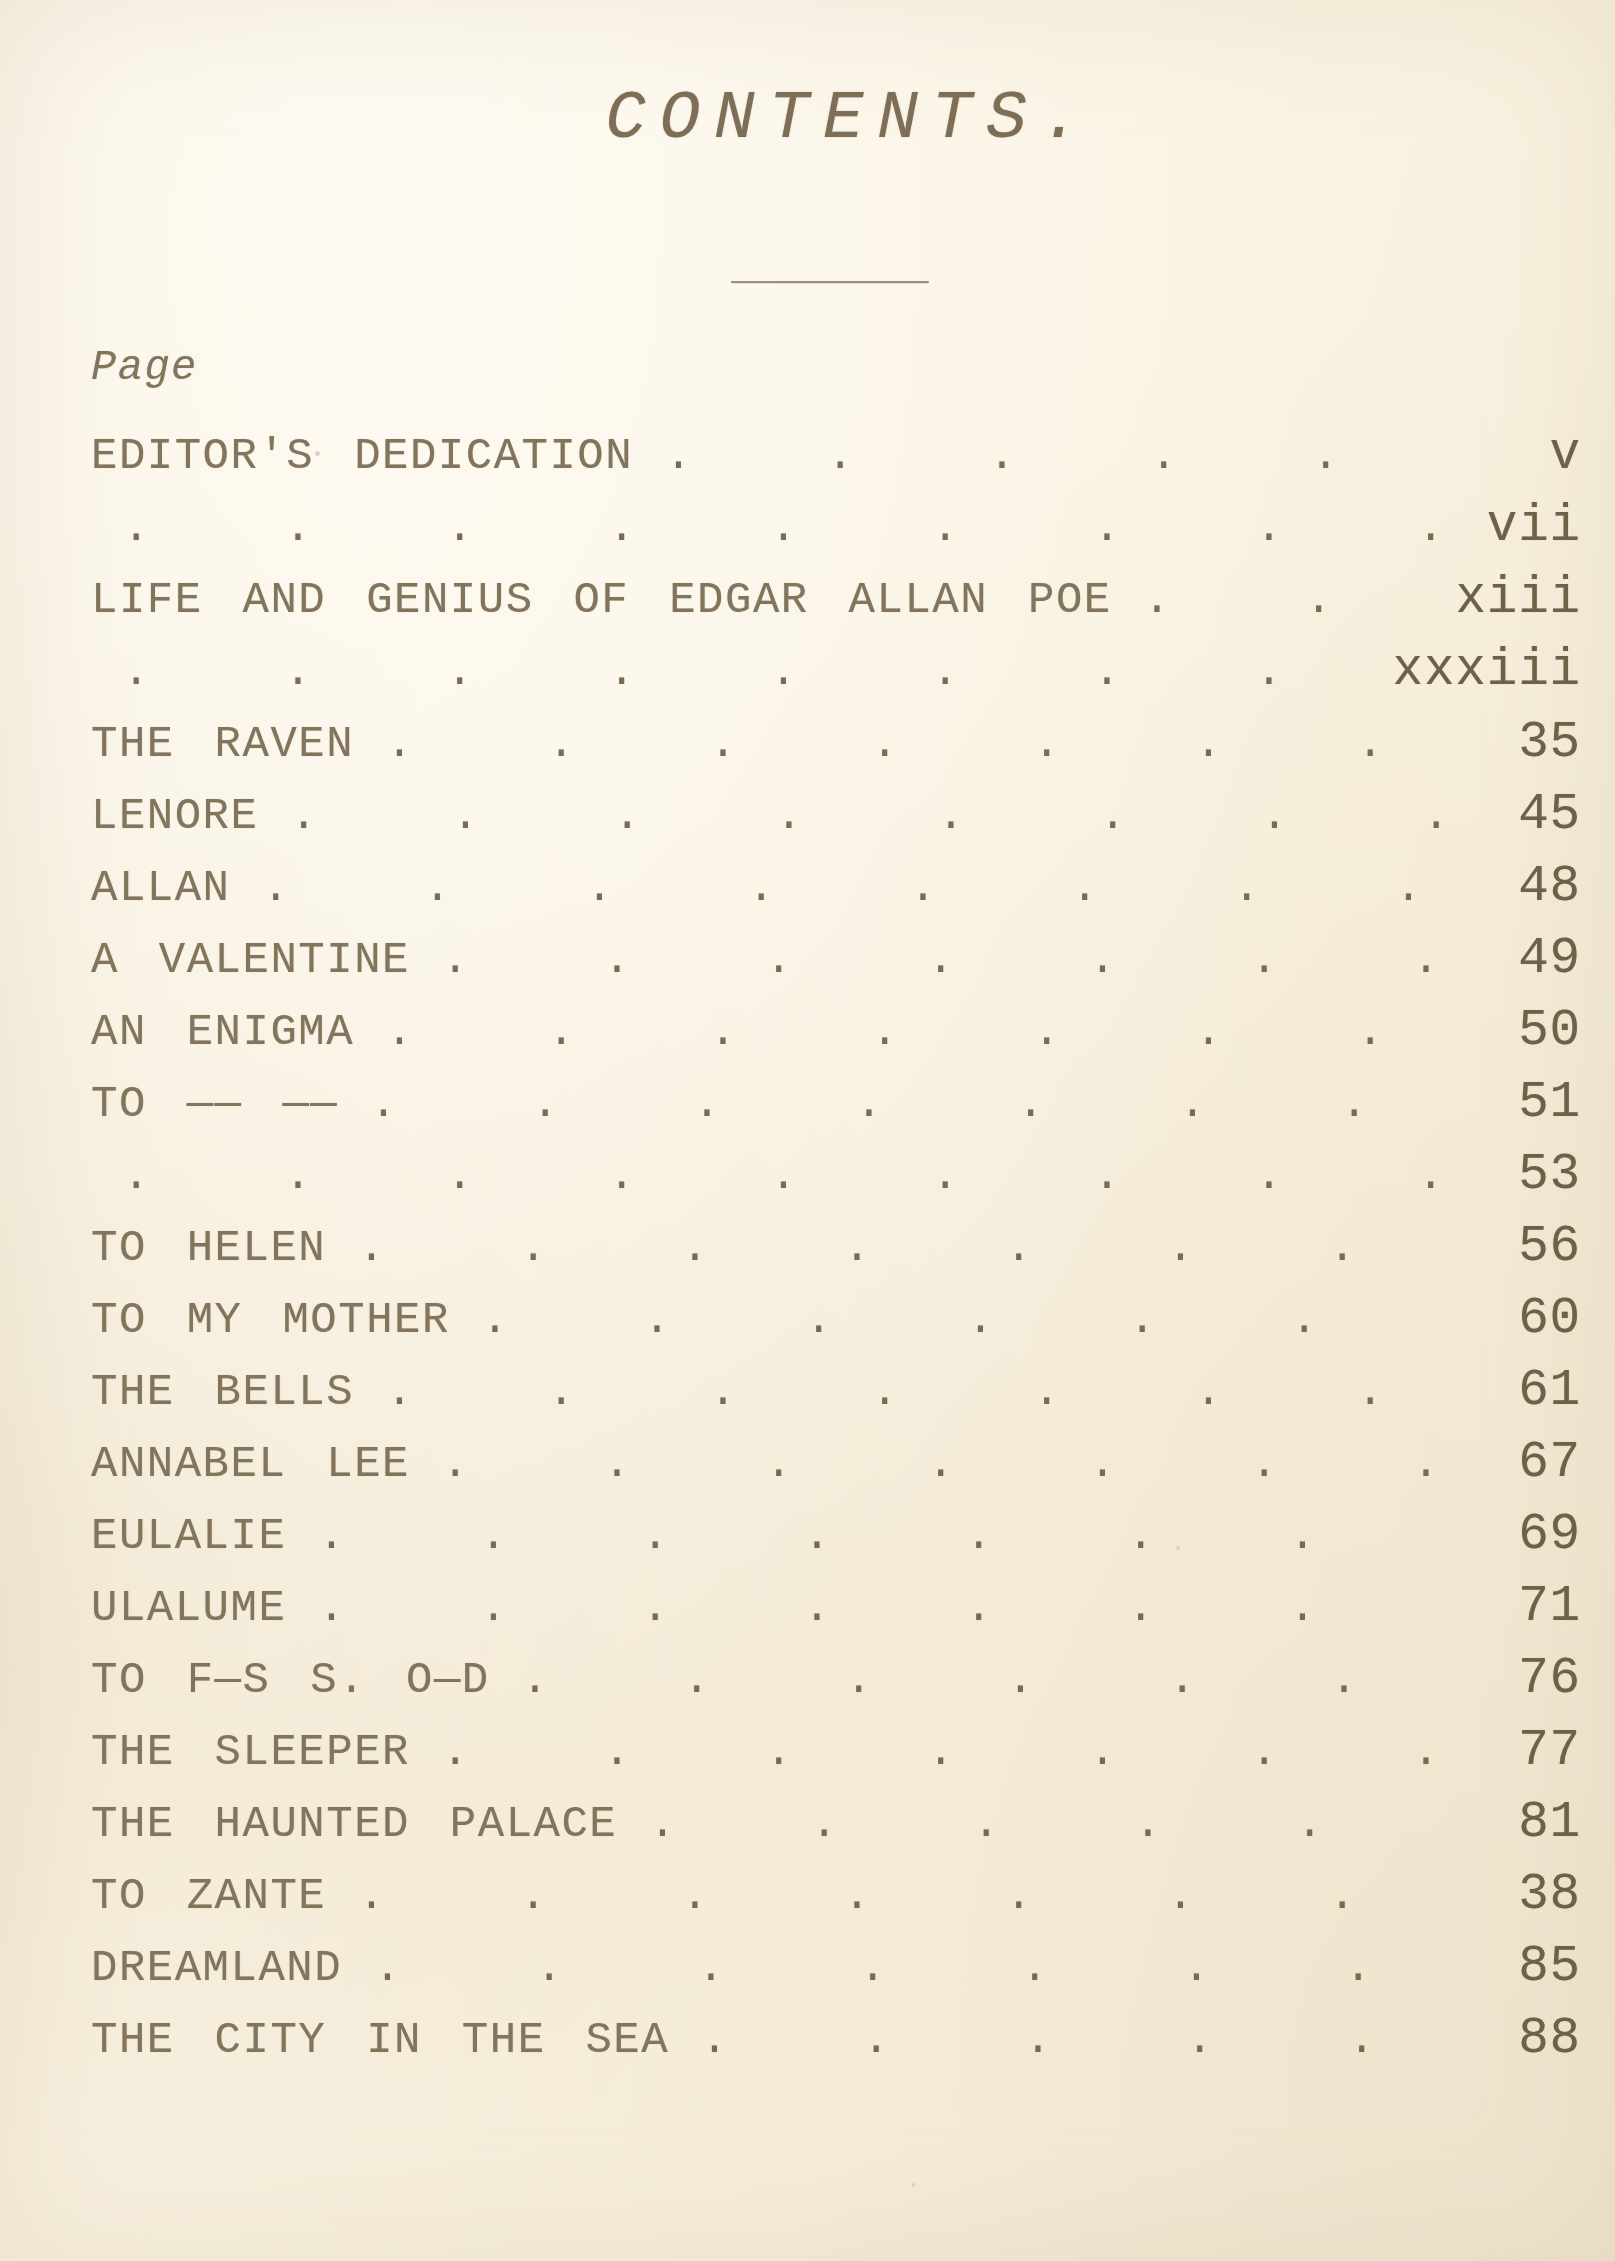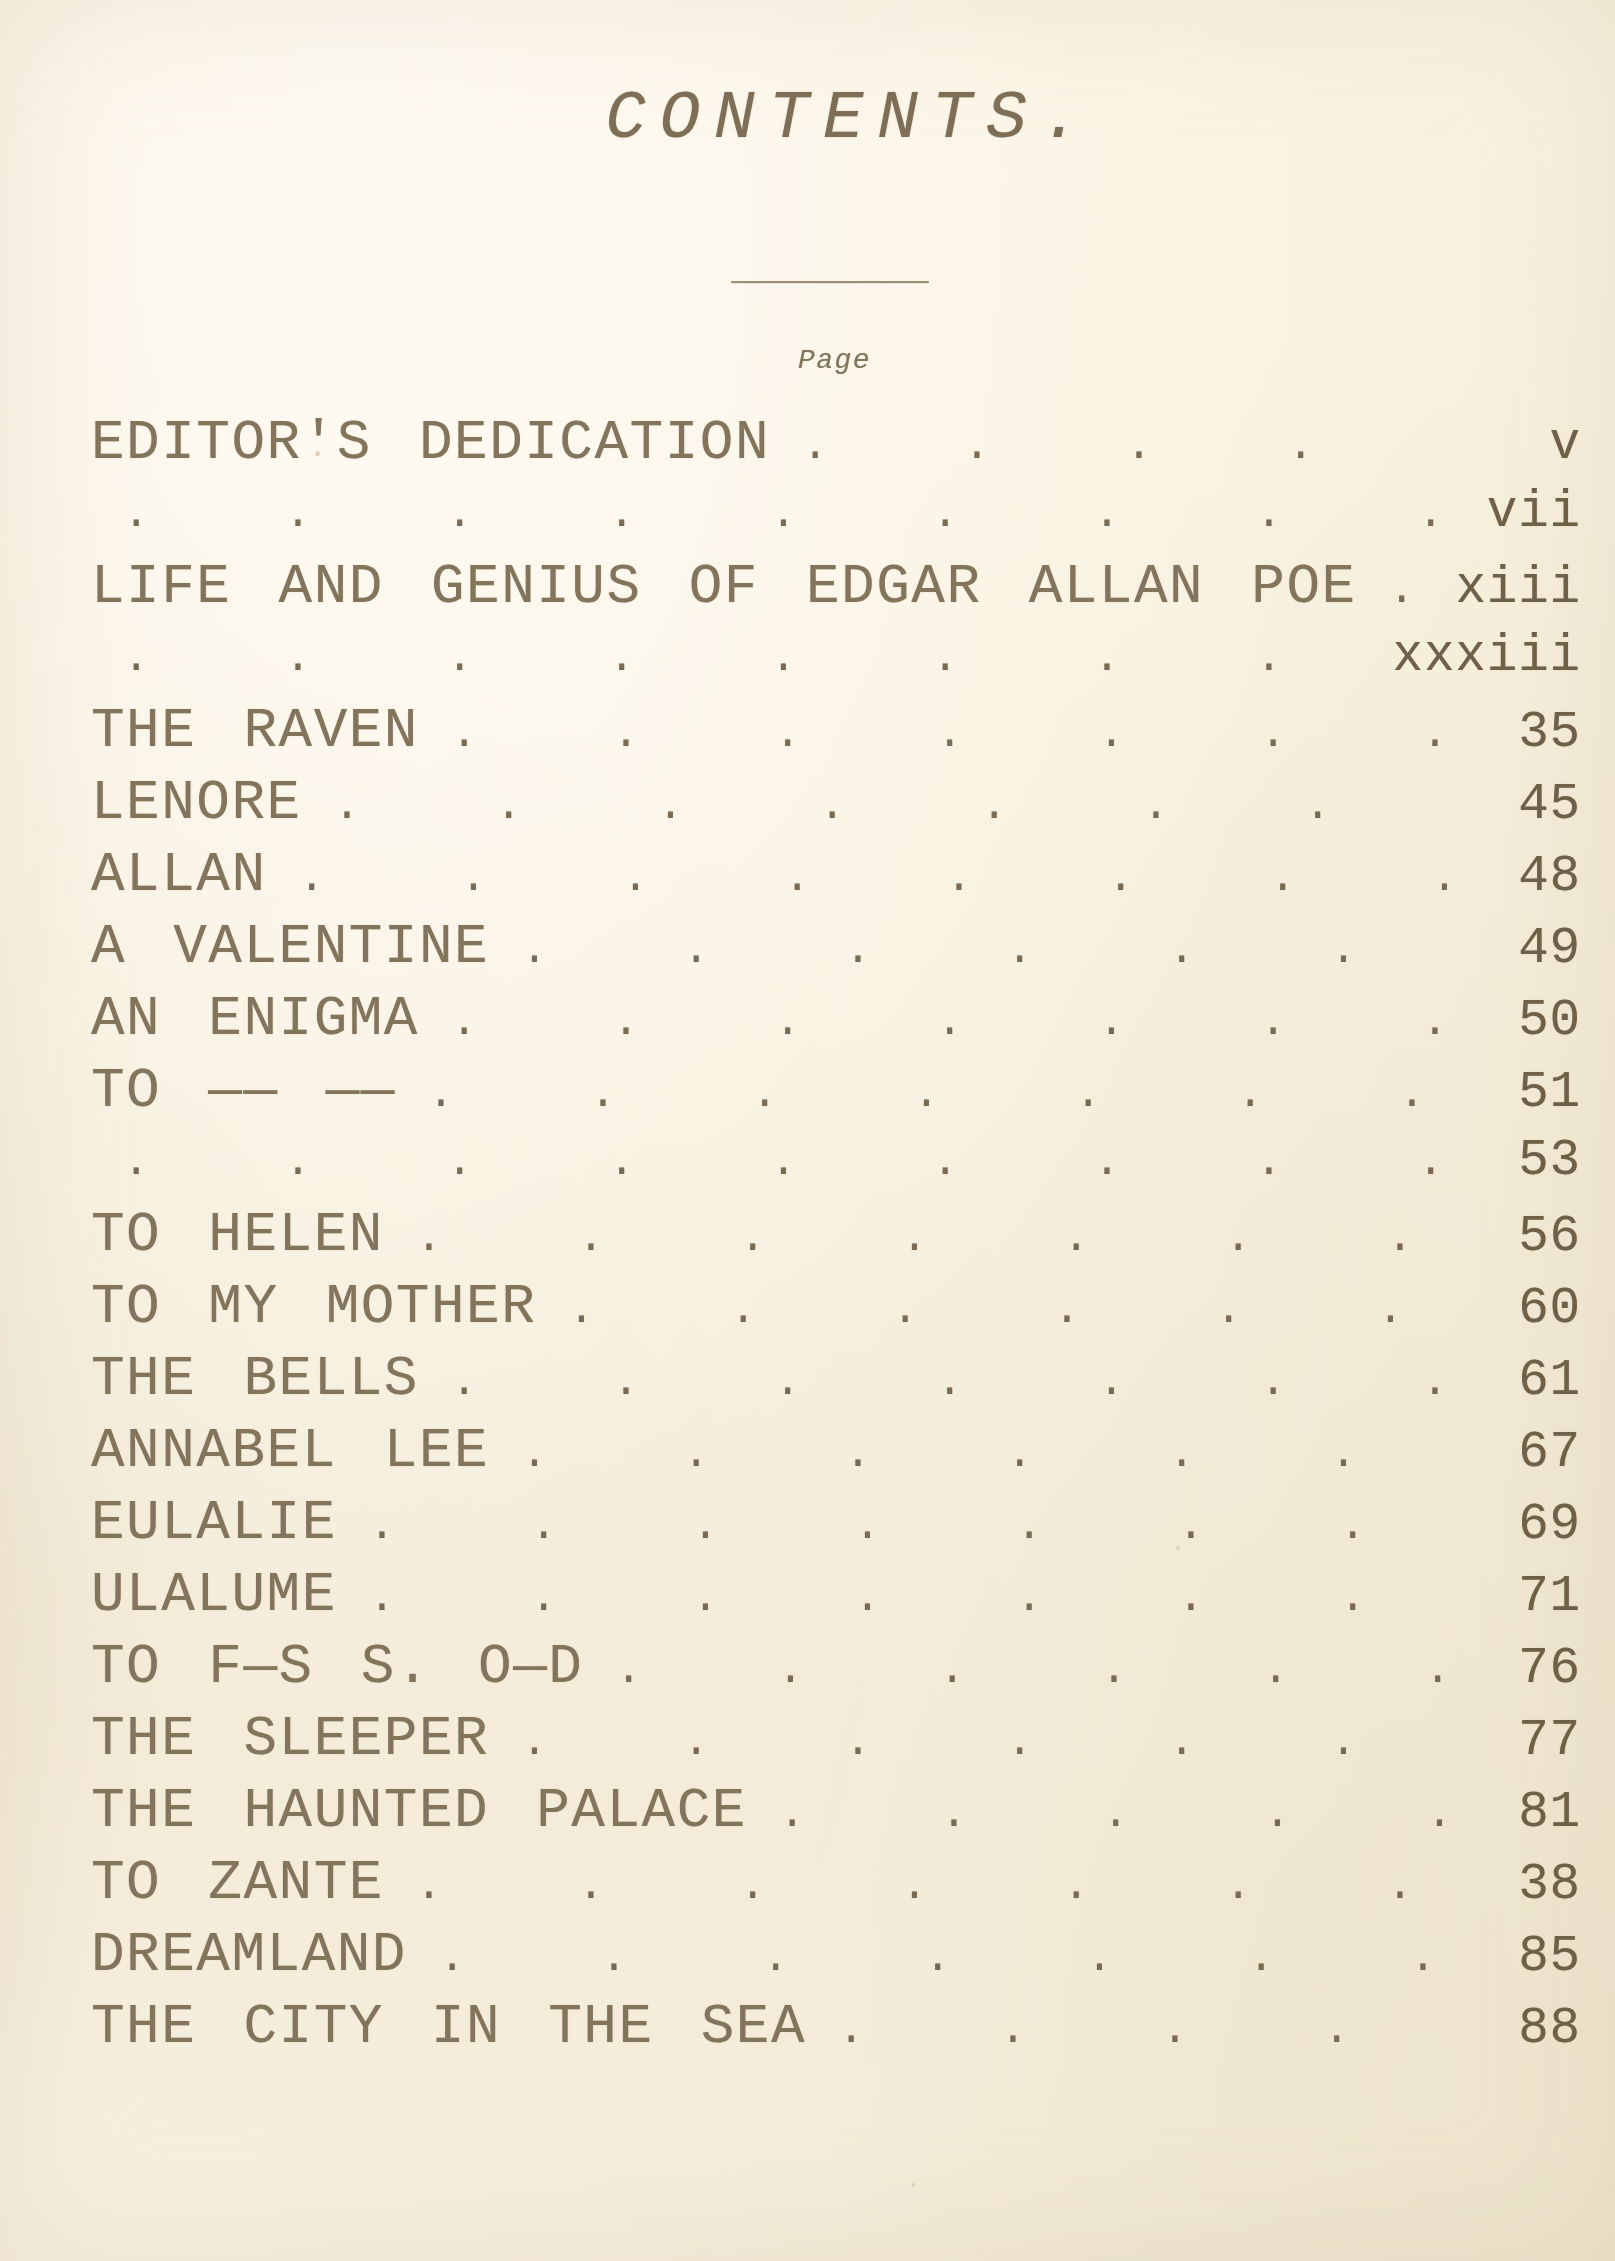--- a/index.html
+++ b/index.html
@@ -45,40 +45,40 @@
     border-radius:1.5px;
     opacity:.85;
     box-shadow:0 0.8px 0 rgba(140,125,100,.25);
   }
   .toc{
     position:absolute;
     left:91px;right:35px;top:332px;
   }
   .col-header{
     font-style:italic;
-    font-size:28px;
+    font-size:42px;
     line-height:1;
     padding-top:15px;
     padding-right:3px;
-    text-align:center;
+    text-align:left;
     letter-spacing:1.5px;
     color:var(--ink);
     text-shadow:0 0 1.1px rgba(110,96,72,.35);
   }
   .rows{margin-top:6px;}
   .toc-row{
     height:72px;
     display:flex;
     align-items:baseline;
     padding-top:34px;
     box-sizing:border-box;
     text-shadow:0 0 1.1px rgba(110,96,72,.32);
   }
   .entry-title{
-    font-size:56px;
+    font-size:44px;
     line-height:1;
     letter-spacing:1.5px;
     word-spacing:12px;
     white-space:nowrap;
     color:var(--ink);
   }
   .leader{
     flex:1;
     overflow:hidden;
     white-space:nowrap;

